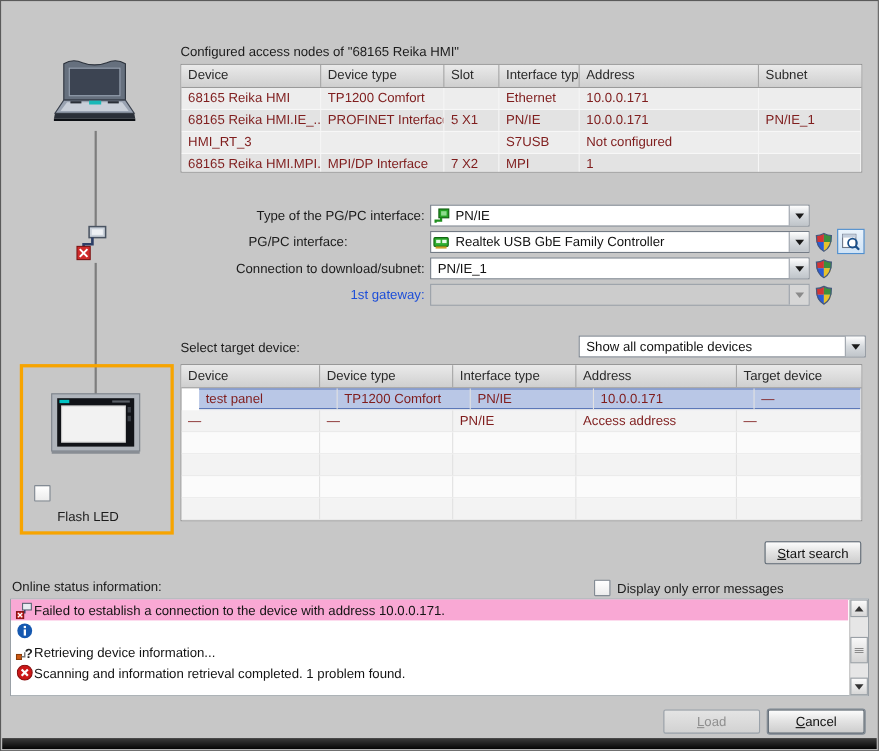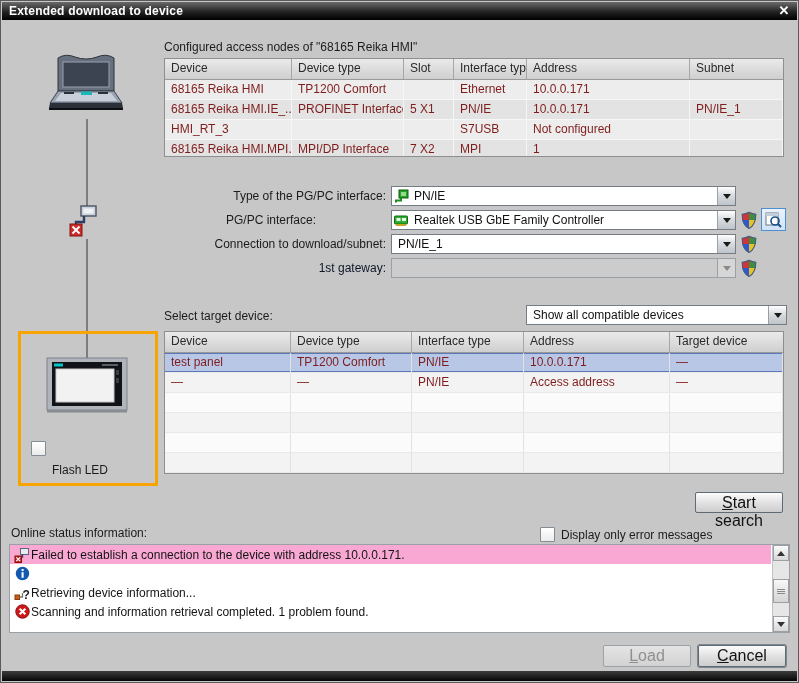--- a/index.html
+++ b/index.html
@@ -4,49 +4,49 @@
 <style>
   html,body{margin:0;padding:0;background:#9a9a9a;font-family:"Liberation Sans",sans-serif;}
   .dialog{position:relative;width:799px;height:683px;background:#c7c7c7;border:1px solid #5a5a5a;box-sizing:border-box;overflow:hidden;}
   
   .titlebar{position:absolute;left:1px;top:1px;right:1px;height:18px;background:linear-gradient(180deg,#6a6a6a 0%,#222 55%,#000 100%);display:flex;align-items:center;}
   .titlebar .title{color:#fff;font-size:12px;font-weight:bold;padding-left:7px;letter-spacing:.2px;}
   .close-x{position:absolute;right:5px;top:0;color:#fff;font-size:13px;font-weight:bold;width:16px;height:18px;line-height:18px;text-align:center;cursor:default;}
   .bottom-strip{position:absolute;left:1px;right:1px;bottom:1px;height:10px;background:linear-gradient(180deg,#3c3c3c,#050505);}
   
   .lbl{position:absolute;font-size:12px;color:#1c1c1c;white-space:nowrap;}
-  .lbl.dim{color:#0f172a;}
+  .lbl.dim{color:#1d4ed8;}
   
   .tbl{position:absolute;border:1px solid #8e8e8e;background:#fff;box-sizing:border-box;}
   .thead{display:grid;height:20px;background:linear-gradient(#eaeaea,#cfcfcf);border-bottom:1px solid #9a9a9a;}
   .hcell{font-size:12px;line-height:19px;padding-left:6px;border-right:1px solid #a6a6a6;color:#2a2a2a;overflow:hidden;white-space:nowrap;}
   .hcell:last-child{border-right:none;}
   .trow{display:grid;height:19px;}
   .tcell{font-size:12px;line-height:19px;padding-left:6px;overflow:hidden;white-space:nowrap;color:#7f1d1d;}
   .t1 .thead,.t1 .trow{grid-template-columns:127px 112px 50px 73px 163px 1fr;}
   .t2 .thead,.t2 .trow{grid-template-columns:126px 121px 112px 146px 1fr;}
   .t1 .trow{background:#ededed;border-bottom:1px solid #f7f7f7;}
   .t1 .trow.alt{background:#e3e3e3;}
   .t1 .tcell{border-right:1px solid #f6f6f6;}
   .t2 .trow{background:#fbfbfb;border-bottom:1px solid #e9e9e9;}
   .t2 .trow.alt{background:#f3f3f3;}
   .t2 .tcell{border-right:1px solid #e2e2e2;}
-  .trow.sel{background:#b9c7e6 !important;box-shadow:inset 0 1px 0 #5c78b8,inset 0 -1px 0 #5c78b8;}
+  .trow.sel{background:#b9c7e6 !important;box-shadow:inset 0 1px 0 #5c78b8,inset 0 -1px 0 #5c78b8;margin-left:16px;}
   .tbody{overflow:hidden;}
   
   .dd{position:absolute;height:20px;background:#fff;border:1px solid #747c86;display:flex;align-items:center;box-sizing:border-box;}
   .dd .icon{width:18px;display:flex;justify-content:center;flex:none;}
   .dd .txt{font-size:12px;padding-left:4px;white-space:nowrap;overflow:hidden;flex:1;color:#111;}
   .arrbox{width:17px;align-self:stretch;border-left:1px solid #9aa0a8;background:linear-gradient(#fefefe,#d6dade 50%,#c0c5ca);display:flex;align-items:center;justify-content:center;flex:none;}
   .arr{width:0;height:0;border:4px solid transparent;border-top:5px solid #1a1a1a;margin-top:5px;}
   .dd.disabled{background:#cccccc;border-color:#9aa0a8;}
   .dd.disabled .arrbox{background:#d6d6d6;}
   .dd.disabled .arr{border-top-color:#8a8a8a;}
   
-  .btn{position:absolute;font-size:16px;text-align:center;background:linear-gradient(#fcfcfc,#e4e4e4 45%,#cdcdcd);border:1px solid #5f6a75;border-radius:2px;color:#111;box-sizing:border-box;}
+  .btn{position:absolute;font-size:12px;text-align:center;background:linear-gradient(#fcfcfc,#e4e4e4 45%,#cdcdcd);border:1px solid #5f6a75;border-radius:2px;color:#111;box-sizing:border-box;}
   .btn.disabled{background:linear-gradient(#e4e4e4,#d2d2d2);color:#8f8f8f;border-color:#9aa2aa;}
   .sq-btn{position:absolute;box-sizing:border-box;border:1px solid #4f8fd0;background:linear-gradient(#eaf3fc,#cfe3f6);display:flex;align-items:center;justify-content:center;}
   
   .cb{position:absolute;width:13px;height:13px;background:linear-gradient(#ffffff,#ececec);border:1px solid #838b94;box-sizing:content-box;border-radius:1px;}
   
   .slist{position:absolute;background:#fff;border:1px solid #99a0a6;box-sizing:border-box;}
   .msg-row{display:flex;align-items:center;height:19px;font-size:12px;color:#141414;padding-left:3px;width:calc(100% - 18px);box-sizing:border-box;}
   .msg-row .micon{width:18px;flex:none;display:flex;justify-content:center;}
   .msg-row.sel{background:#f9a8d4;}
   .sbar{position:absolute;top:0;right:0;width:17px;height:100%;background:#e6e6e6;border-left:1px solid #c2c2c2;box-sizing:border-box;}
@@ -59,24 +59,20 @@
   .vline{position:absolute;width:2px;background:#7d7d7d;}
   .orange-box{position:absolute;left:17px;top:330px;width:140px;height:155px;border:3px solid #f7a400;box-sizing:border-box;}
   svg{display:block;}
   u{text-decoration:underline;}
 </style>
 </head>
 <body>
 
 <div class="dialog">
 
-  <div class="titlebar">
-    <span class="title">Extended download to device</span>
-    <span class="close-x">✕</span>
-  </div>
 
   <div style="position:absolute;left:45px;top:52px;">
     <svg width="80" height="66" viewBox="0 0 80 66">
       <path d="M12,5 Q20,0 29,4 Q40,8 51,4 Q60,0 68,5 L68,38 L12,38 Z" fill="#66707e" stroke="#2c323c" stroke-width="1"></path>
       <rect x="17" y="9" width="46" height="25" fill="#3c4452" stroke="#97a1b1" stroke-width="1"></rect>
       <polygon points="12,38 68,38 76,50 4,50" fill="#9aa3b2" stroke="#3a414d" stroke-width="1"></polygon>
       <polygon points="15,40 65,40 71,48 9,48" fill="#c9cfd9"></polygon>
       <rect x="35" y="38.5" width="11" height="3.5" fill="#19b8b8"></rect>
       <rect x="18" y="39" width="10" height="2" fill="#2a2f38"></rect>
       <rect x="52" y="39" width="10" height="2" fill="#2a2f38"></rect>

